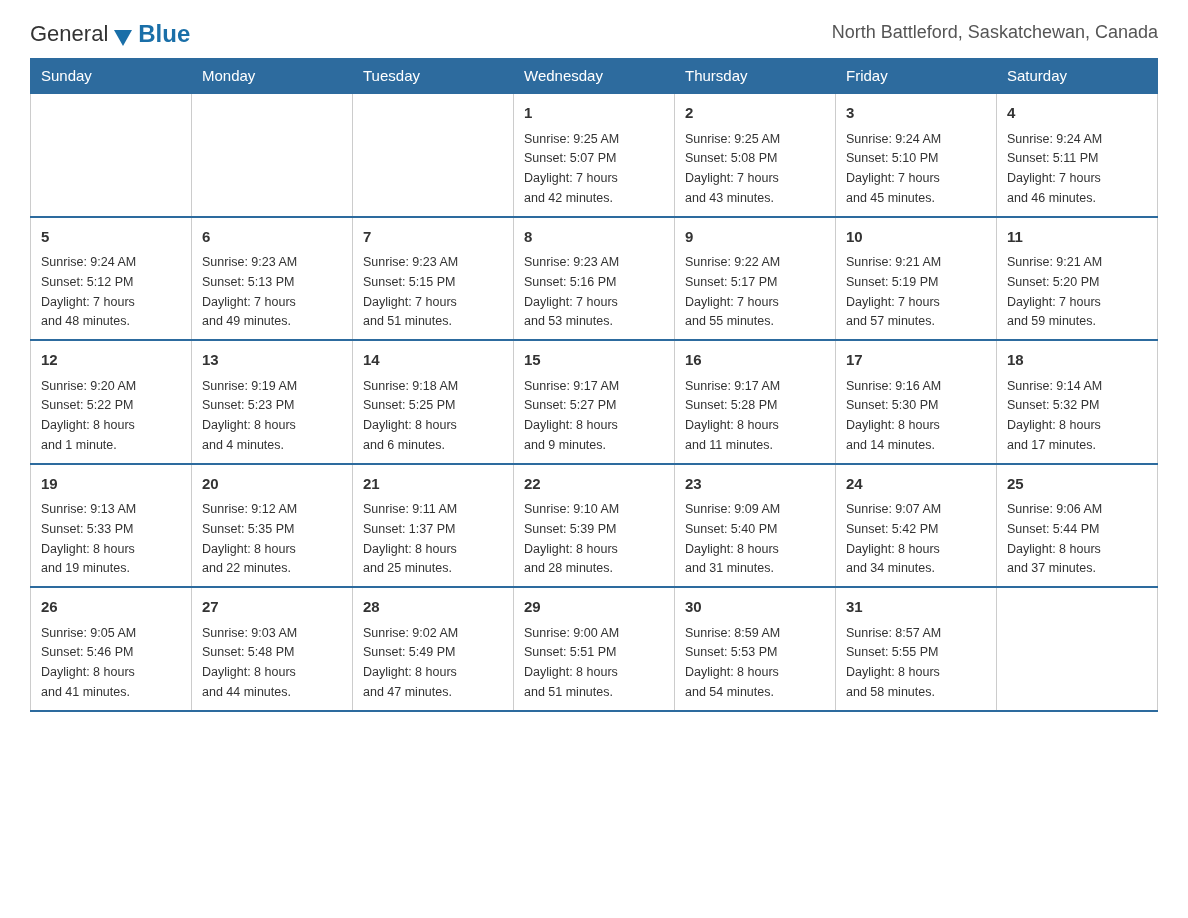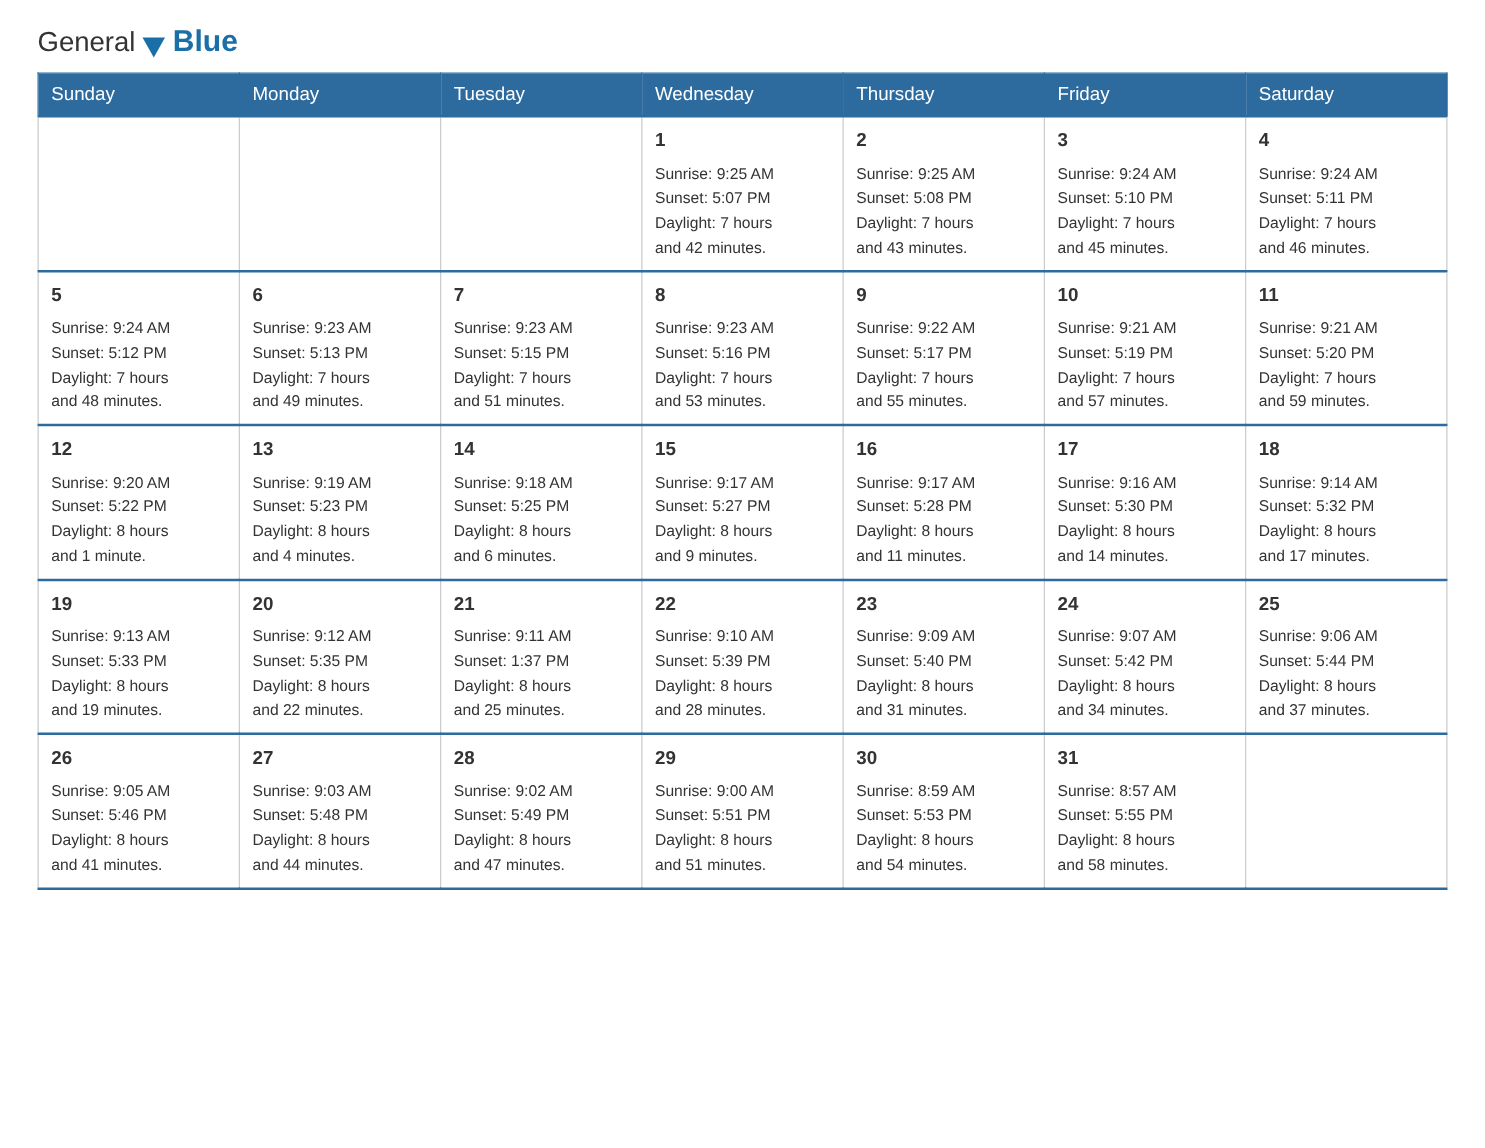--- a/index.html
+++ b/index.html
@@ -79,20 +79,21 @@
 </head>
 <body>
 
 <div class="header">
   <div class="logo">
     <span style="font-size:22px;font-weight:normal;color:#333;">General</span>
     <span style="display:inline-block;width:0;height:0;border-left:9px solid transparent;border-right:9px solid transparent;border-top:16px solid #1a6fa8;margin:0 2px;position:relative;top:4px;"></span>
     <span style="font-size:24px;font-weight:bold;color:#1a6fa8;">Blue</span>
   </div>
   <div class="title-section">
+    <div class="location">North Battleford, Saskatchewan, Canada</div>
   </div>
 </div>
 
 <table class="calendar">
   <thead>
     <tr>
     <th>Sunday</th>
         <th>Monday</th>
         <th>Tuesday</th>
         <th>Wednesday</th>

